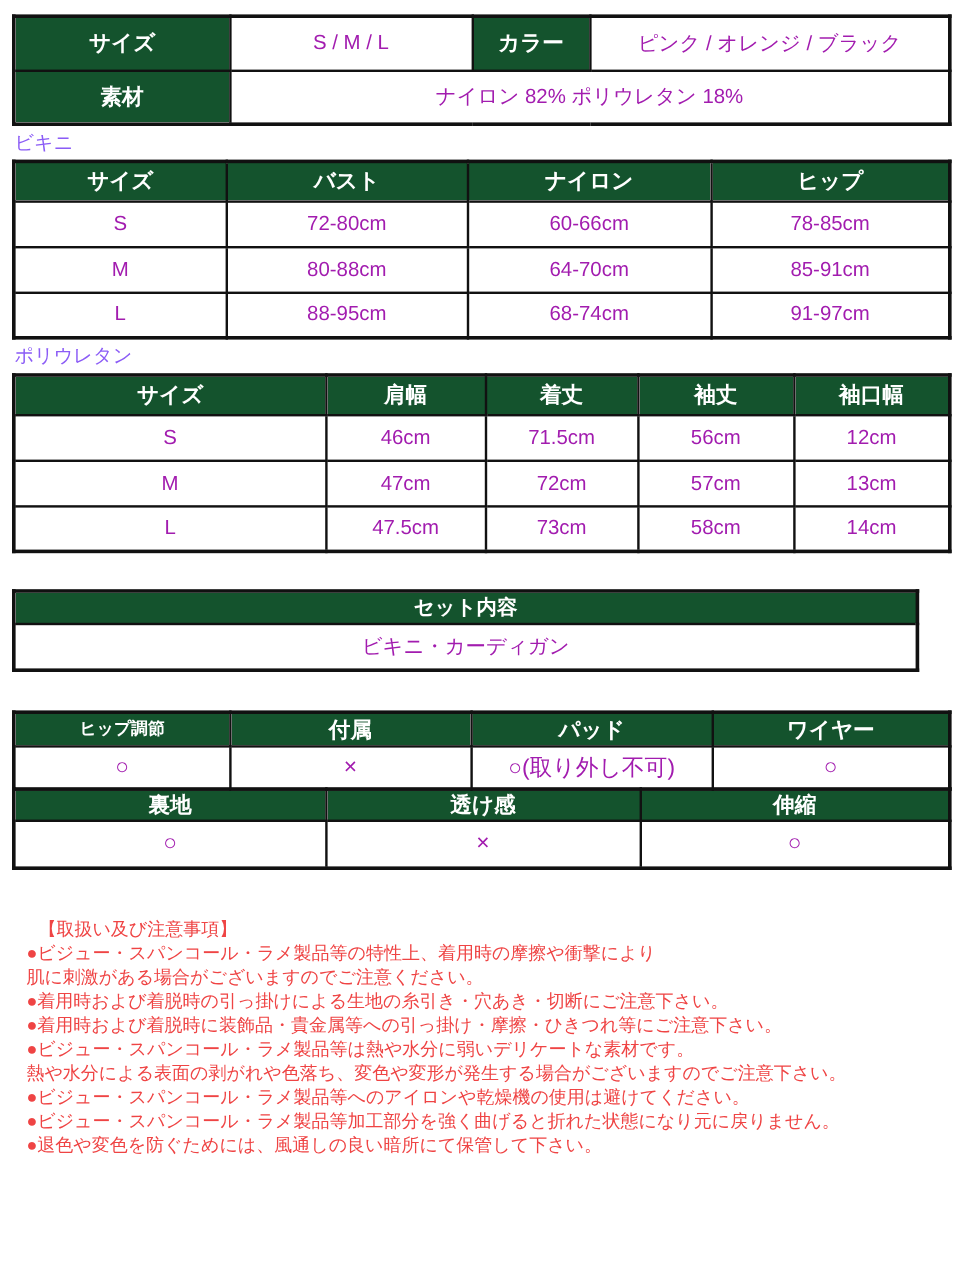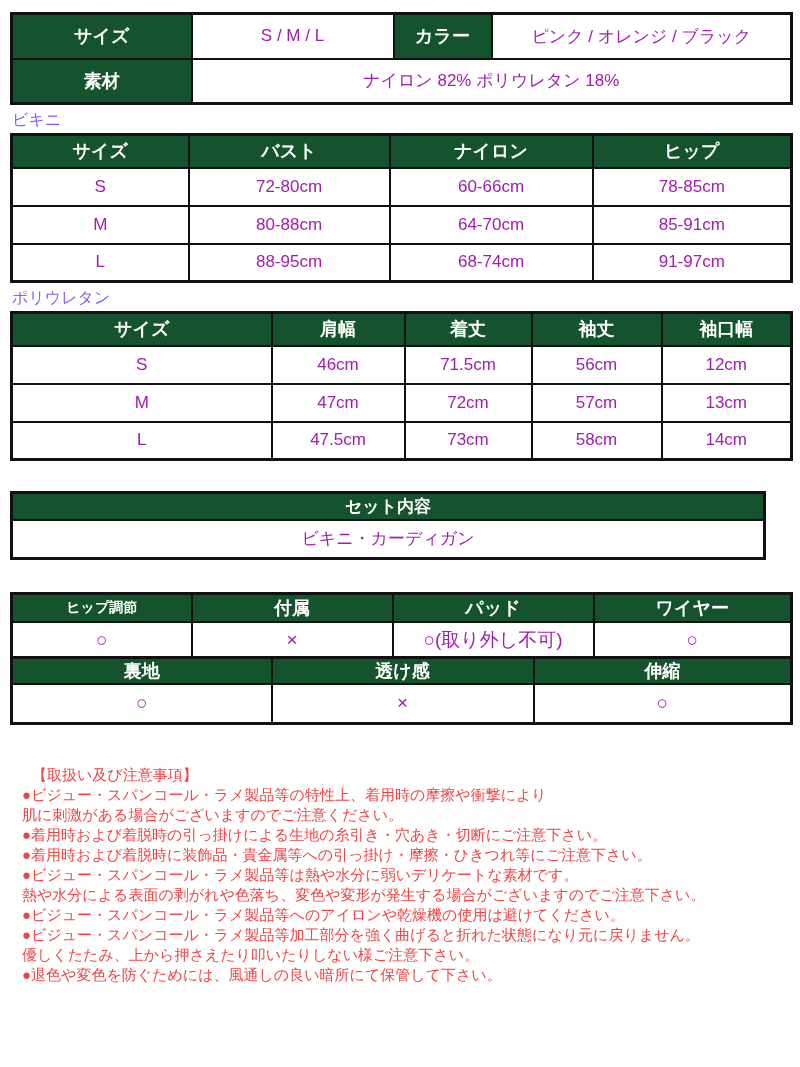--- a/index.html
+++ b/index.html
@@ -239,17 +239,16 @@
   <div class="notes">
     <div class="title">【取扱い及び注意事項】</div>
     <div>●ビジュー・スパンコール・ラメ製品等の特性上、着用時の摩擦や衝撃により</div>
     <div>肌に刺激がある場合がございますのでご注意ください。</div>
     <div>●着用時および着脱時の引っ掛けによる生地の糸引き・穴あき・切断にご注意下さい。</div>
     <div>●着用時および着脱時に装飾品・貴金属等への引っ掛け・摩擦・ひきつれ等にご注意下さい。</div>
     <div>●ビジュー・スパンコール・ラメ製品等は熱や水分に弱いデリケートな素材です。</div>
     <div>熱や水分による表面の剥がれや色落ち、変色や変形が発生する場合がございますのでご注意下さい。</div>
     <div>●ビジュー・スパンコール・ラメ製品等へのアイロンや乾燥機の使用は避けてください。</div>
     <div>●ビジュー・スパンコール・ラメ製品等加工部分を強く曲げると折れた状態になり元に戻りません。</div>
-    <div>優しくたたみ、上から押さえたり叩いたりしない様ご注意下さい。</div>
     <div>●退色や変色を防ぐためには、風通しの良い暗所にて保管して下さい。</div>
   </div>
 
 </div>
 
 </body></html>

